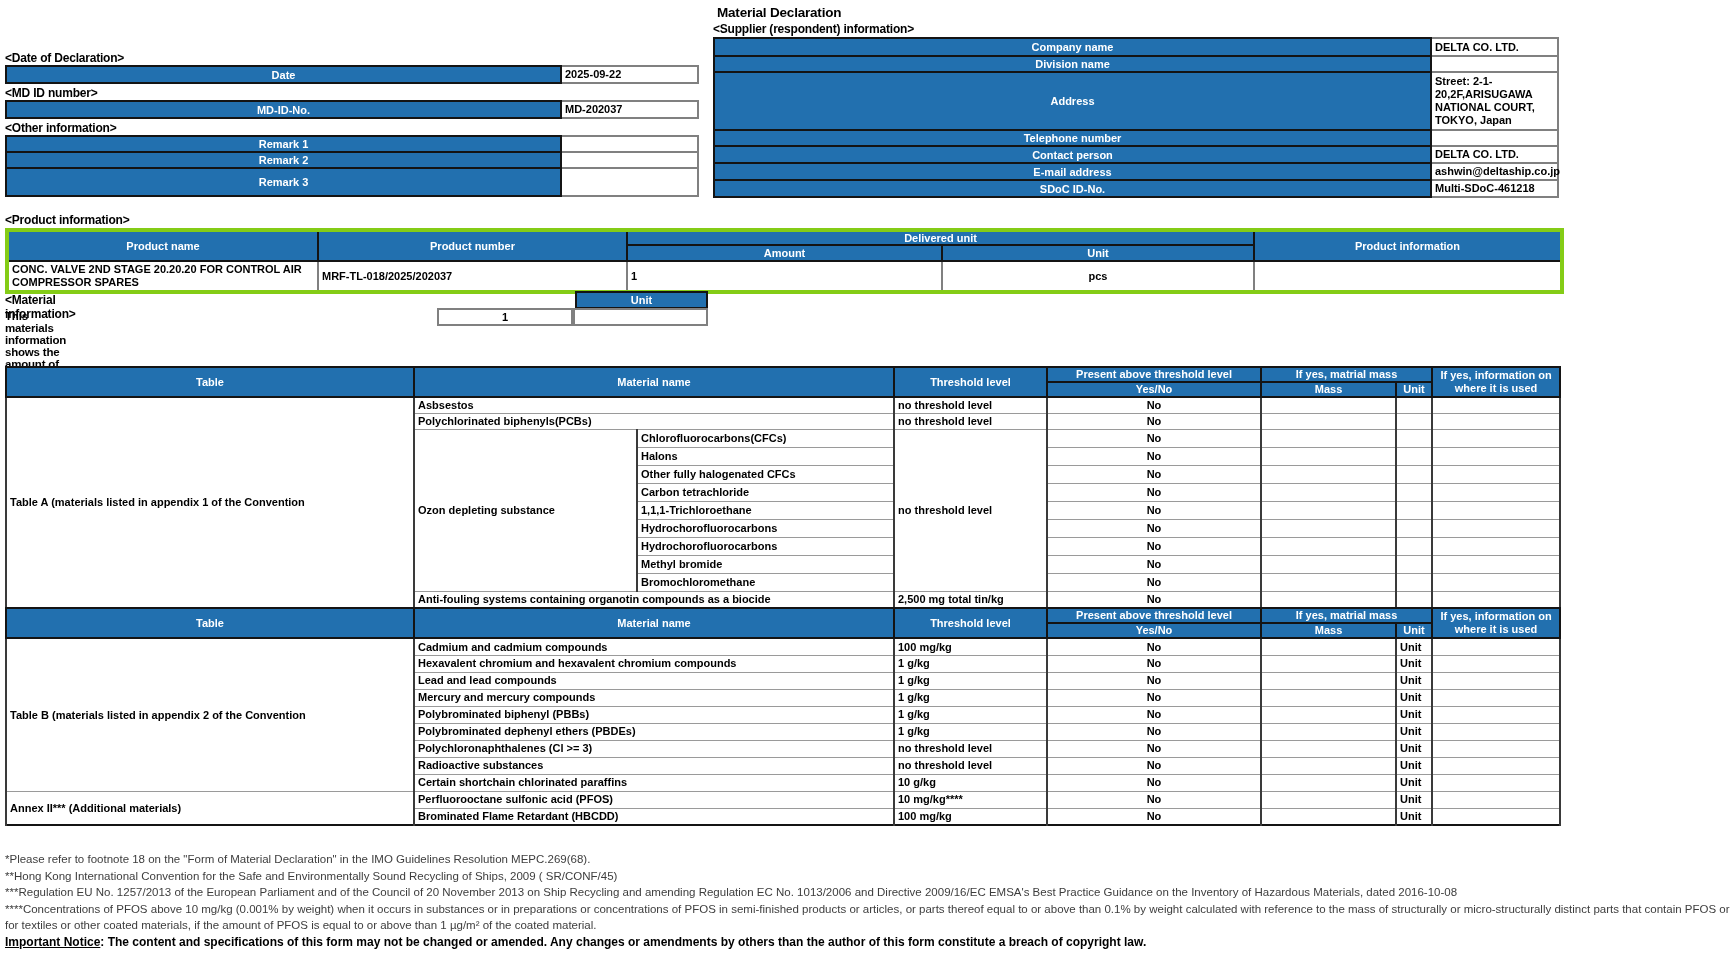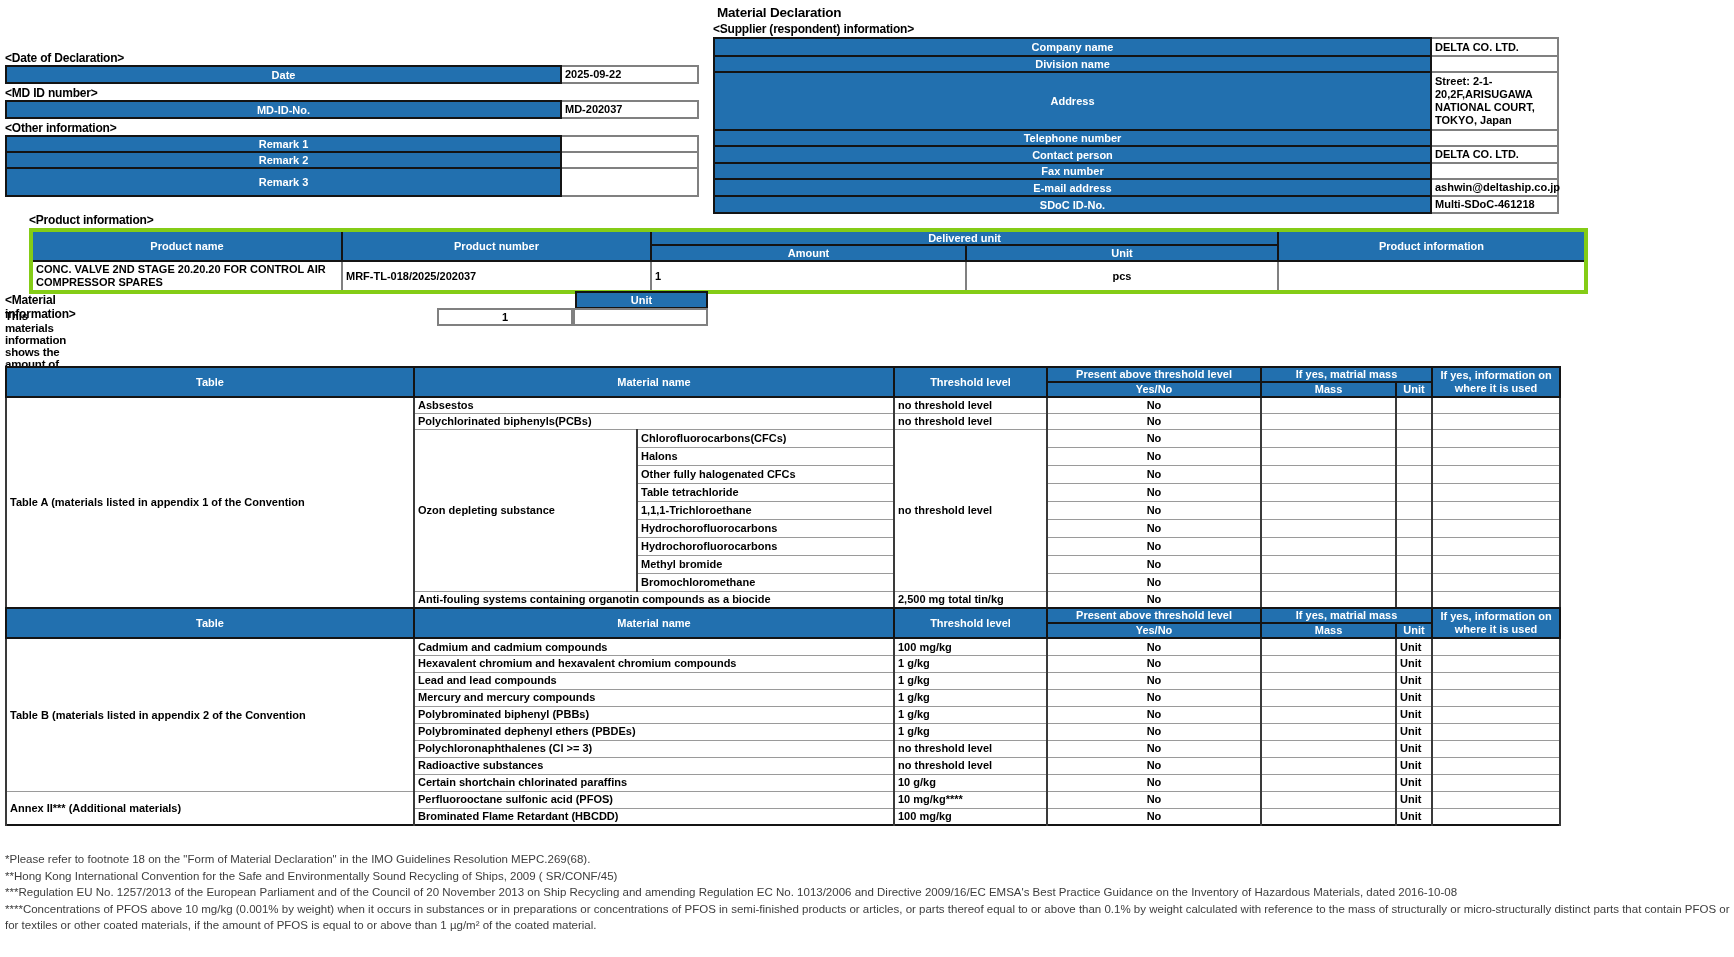--- a/index.html
+++ b/index.html
@@ -84,24 +84,20 @@
     <th>Address</th>
     <td>Street: 2-1-20,2F,ARISUGAWA NATIONAL COURT, TOKYO, Japan</td>
   </tr>
   <tr style="height:16px;">
     <th>Telephone number</th>
     <td></td>
   </tr>
   <tr style="height:17px;">
     <th>Contact person</th>
     <td>DELTA CO. LTD.</td>
-  </tr>
-  <tr style="height:16px;">
-    <th>Fax number</th>
-    <td></td>
   </tr>
   <tr style="height:17px;">
     <th>E-mail address</th>
     <td>ashwin@deltaship.co.jp</td>
   </tr>
   <tr style="height:17px;">
     <th>SDoC ID-No.</th>
     <td>Multi-SDoC-461218</td>
   </tr>
 </tbody>
@@ -150,21 +146,21 @@
       <td></td>
     </tr>
     <tr style="height:28px;">
       <th>Remark 3</th>
       <td></td>
     </tr>
   </tbody>
     </table>
 </div>
 
-<div class="abs" style="left:5px; top:213px;margin-left:24px;">
+<div class="abs" style="left:5px; top:213px;">
   <div class="section-label">&lt;Product information&gt;</div>
   <table class="prod" style="width:1555px; margin-top:1px;">
     <colgroup>
       <col style="width:311px;">
         <col style="width:309px;">
         <col style="width:315px;">
         <col style="width:312px;">
         <col style="width:308px;">
     </colgroup>
     <tbody>
@@ -256,21 +252,21 @@
     <td></td>
   </tr>
   <tr class="h18">
     <td class="tleft">Other fully halogenated CFCs</td>
     <td class="tcenter">No</td>
     <td></td>
     <td class="tleft"></td>
     <td></td>
   </tr>
   <tr class="h18">
-    <td class="tleft">Table tetrachloride</td>
+    <td class="tleft">Carbon tetrachloride</td>
     <td class="tcenter">No</td>
     <td></td>
     <td class="tleft"></td>
     <td></td>
   </tr>
   <tr class="h18">
     <td class="tleft">1,1,1-Trichloroethane</td>
     <td class="tcenter">No</td>
     <td></td>
     <td class="tleft"></td>
@@ -431,13 +427,14 @@
     <td></td>
   </tr>
 </tbody>
   </table>
 
 <div class="footnotes">
   <div class="fn">*Please refer to footnote 18 on the "Form of Material Declaration" in the IMO Guidelines Resolution MEPC.269(68).</div>
   <div class="fn">**Hong Kong International Convention for the Safe and Environmentally Sound Recycling of Ships, 2009 ( SR/CONF/45)</div>
   <div class="fn">***Regulation EU No. 1257/2013 of the European Parliament and of the Council of 20 November 2013 on Ship Recycling and amending Regulation EC No. 1013/2006 and Directive 2009/16/EC EMSA's Best Practice Guidance on the Inventory of Hazardous Materials, dated 2016-10-08</div>
   <div class="fn">****Concentrations of PFOS above 10 mg/kg (0.001% by weight) when it occurs in substances or in preparations or concentrations of PFOS in semi-finished products or articles, or parts thereof equal to or above than 0.1% by weight calculated with reference to the mass of structurally or micro-structurally distinct parts that contain PFOS or for textiles or other coated materials, if the amount of PFOS is equal to or above than 1 µg/m² of the coated material.</div>
+  <div class="important"><span class="lbl">Important Notice</span><span>: The content and specifications of this form may not be changed or amended. Any changes or amendments by others than the author of this form constitute a breach of copyright law.</span></div>
 </div>
 
 </body></html>

